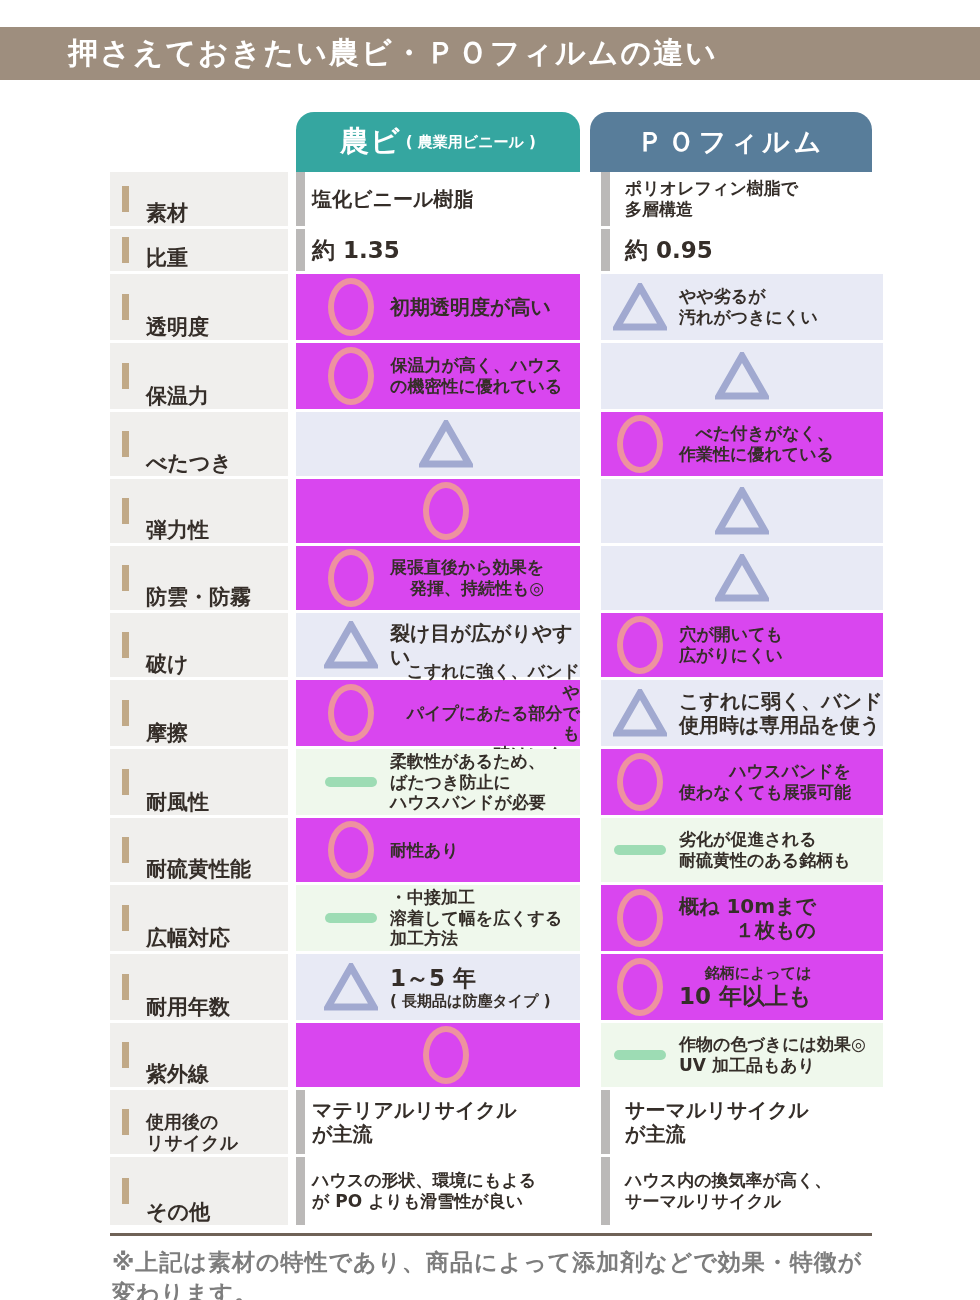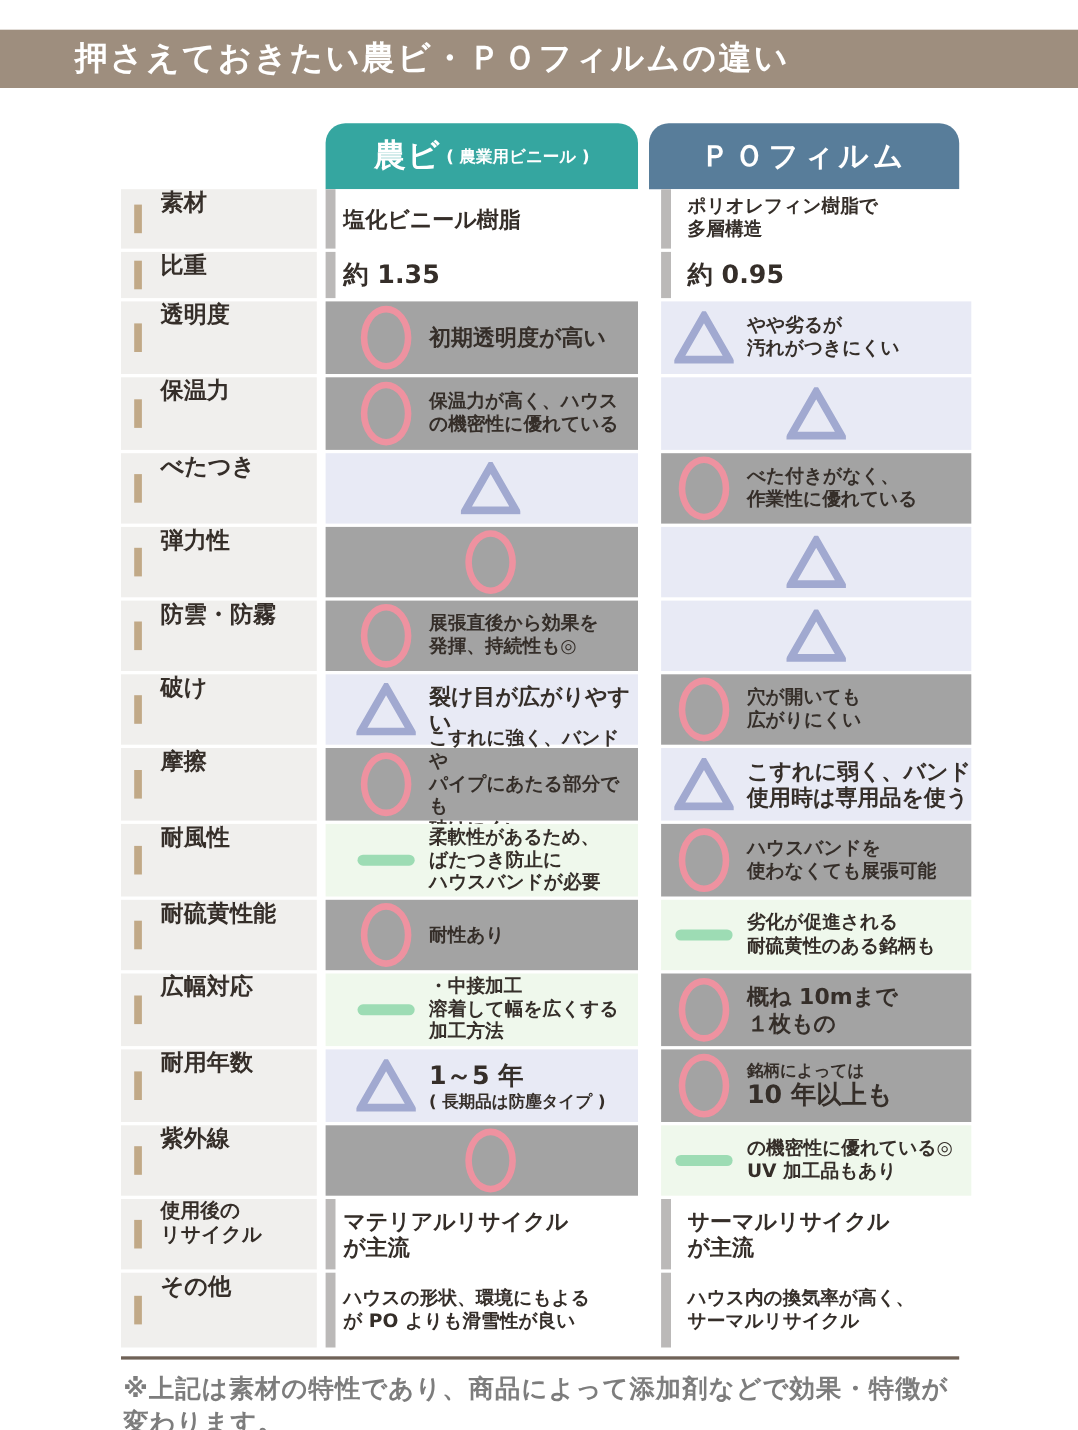--- a/index.html
+++ b/index.html
@@ -9,31 +9,31 @@
   .title-band h1{margin:0 0 0 68px;font-size:30px;color:#ffffff;font-weight:bold;letter-spacing:2px;}
   .tabs{display:flex;gap:10px;margin:32px 0 0 296px;}
   .tab{height:60px;border-radius:18px 18px 0 0;display:flex;align-items:center;justify-content:center;
        color:#ffffff;font-weight:bold;box-sizing:border-box;}
   .tab-nobi{width:284px;background:#35a6a0;}
   .tab-nobi .big{font-size:29px;letter-spacing:1px;}
   .tab-nobi .small{font-size:15px;margin-left:5px;}
   .tab-po{width:282px;background:#587d9a;font-size:27px;letter-spacing:4px;}
   .table{margin-left:110px;width:762px;}
   .row{display:flex;margin-bottom:3px;}
-  .label-cell{width:178px;background:#f0efed;position:relative;display:flex;align-items:flex-start;
+  .label-cell{width:178px;background:#f0efed;position:relative;display:flex;align-items:flex-end;
        padding-left:36px;box-sizing:border-box;margin-right:8px;flex:0 0 auto;}
   .label-bar{position:absolute;left:12px;top:50%;transform:translateY(-50%);width:7px;height:26px;background:#c1a987;}
   .label-text{font-weight:bold;font-size:21px;line-height:1.2;}
   .label-text.two{font-size:18px;}
   .label-text .ln{display:block;}
   .cell{box-sizing:border-box;display:flex;align-items:center;flex:0 0 auto;}
   .cell.nobi{width:284px;margin-right:21px;padding-left:16px;}
   .cell.po{width:282px;}
   .cell-white{background:#ffffff;position:relative;padding-left:24px;}
-  .cell-pink{background:#a3a3a3;}
+  .cell-pink{background:#d946ef;text-align:right;}
   .cell-lavender{background:#e8eaf5;}
   .cell-green{background:#eff8ec;}
   .vbar{position:absolute;left:0;top:0;width:9px;height:100%;background:#bbb9b8;}
   .icon-wrap{flex:0 0 auto;margin:0 12px 0 12px;display:flex;align-items:center;justify-content:center;min-width:54px;}
   .cell.centered{justify-content:center;}
   .cell.centered .icon-wrap{margin:0;}
   .icon-circle{display:block;width:34px;height:46px;border:6px solid #ee92a0;border-radius:50%;}
   .icon-dash{display:block;width:52px;height:10px;border-radius:5px;background:#9ddcb4;}
   .lines{font-weight:bold;font-size:17px;line-height:1.22;}
   .lines .ln{display:block;}
@@ -394,21 +394,21 @@
       <div class="cell nobi cell-pink centered">
         <span class="icon-wrap">
           <span class="icon-circle"></span>
         </span>
       </div>
       <div class="cell po cell-green">
         <span class="icon-wrap">
           <span class="icon-dash"></span>
         </span>
         <div class="lines">
-          <span class="ln">の機密性に優れている◎</span>
+          <span class="ln">作物の色づきには効果◎</span>
           <span class="ln">UV 加工品もあり</span>
         </div>
       </div>
     </div>
     <div class="row" style="height: 64px;">
       <div class="label-cell">
         <span class="label-bar"></span>
         <div class="label-text two">
           <span class="ln">使用後の</span>
           <span class="ln">リサイクル</span>

